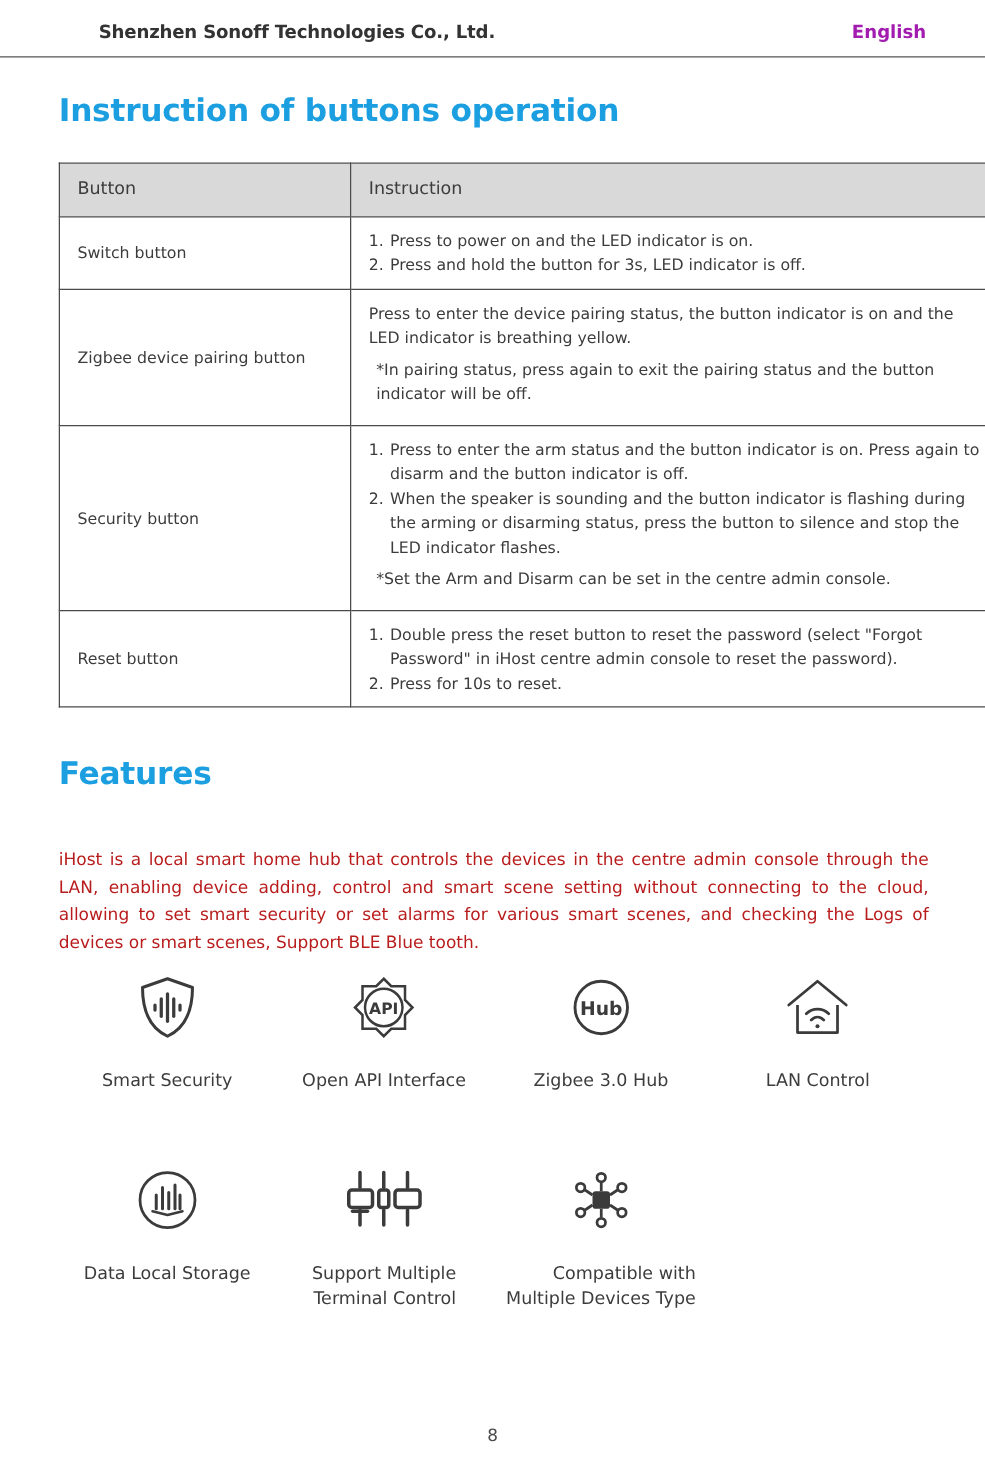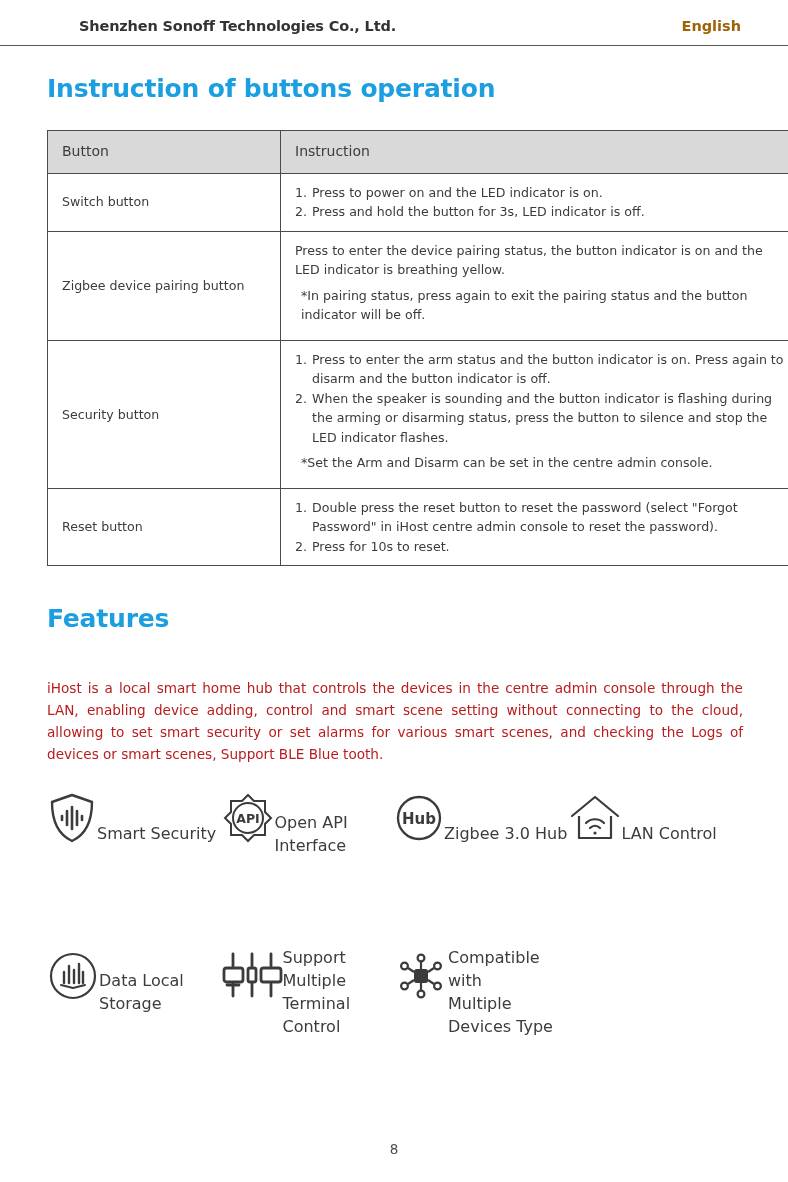--- a/index.html
+++ b/index.html
@@ -34,21 +34,21 @@
   .doc-header .company {
     font-size: 14.5px;
     font-weight: bold;
     letter-spacing: -0.15px;
     color: #333333;
     margin-left: 32px;
   }
   .doc-header .lang {
     font-size: 14.5px;
     font-weight: bold;
-    color: #a16207;
+    color: #a21caf;
   }
   .header-rule {
     position: absolute;
     left: 0;
     right: 0;
     top: 45px;
     border-top: 1.6px solid #555555;
   }
 
   
@@ -131,34 +131,34 @@
     position: absolute;
     left: 47px;
     top: 778px;
     width: 694px;
     display: grid;
     grid-template-columns: repeat(4, 1fr);
     row-gap: 56px;
   }
   .feature-cell {
     display: flex;
-    flex-direction: row;
+    flex-direction: column;
     align-items: center;
   }
   .feature-icon {
     height: 56px;
     display: flex;
     align-items: center;
     justify-content: center;
   }
   .feature-label {
-    margin-top: 34px;
-    font-size: 16px;
+    margin-top: 22px;
+    font-size: 14px;
     line-height: 1.42;
-    text-align: left;
+    text-align: right;
     color: #3c3c3c;
     white-space: pre-line;
   }
 
   
   .page-number {
     position: absolute;
     left: 0;
     right: 0;
     top: 1141px;

